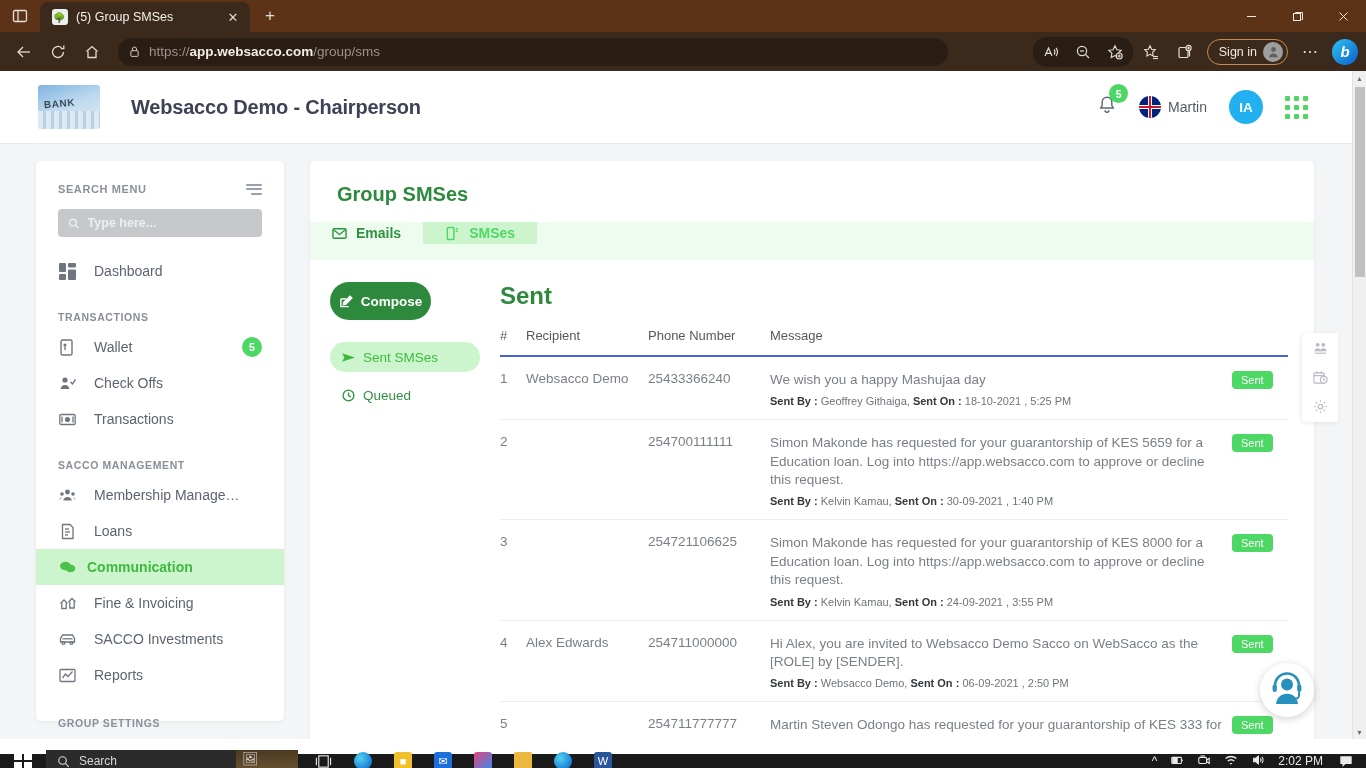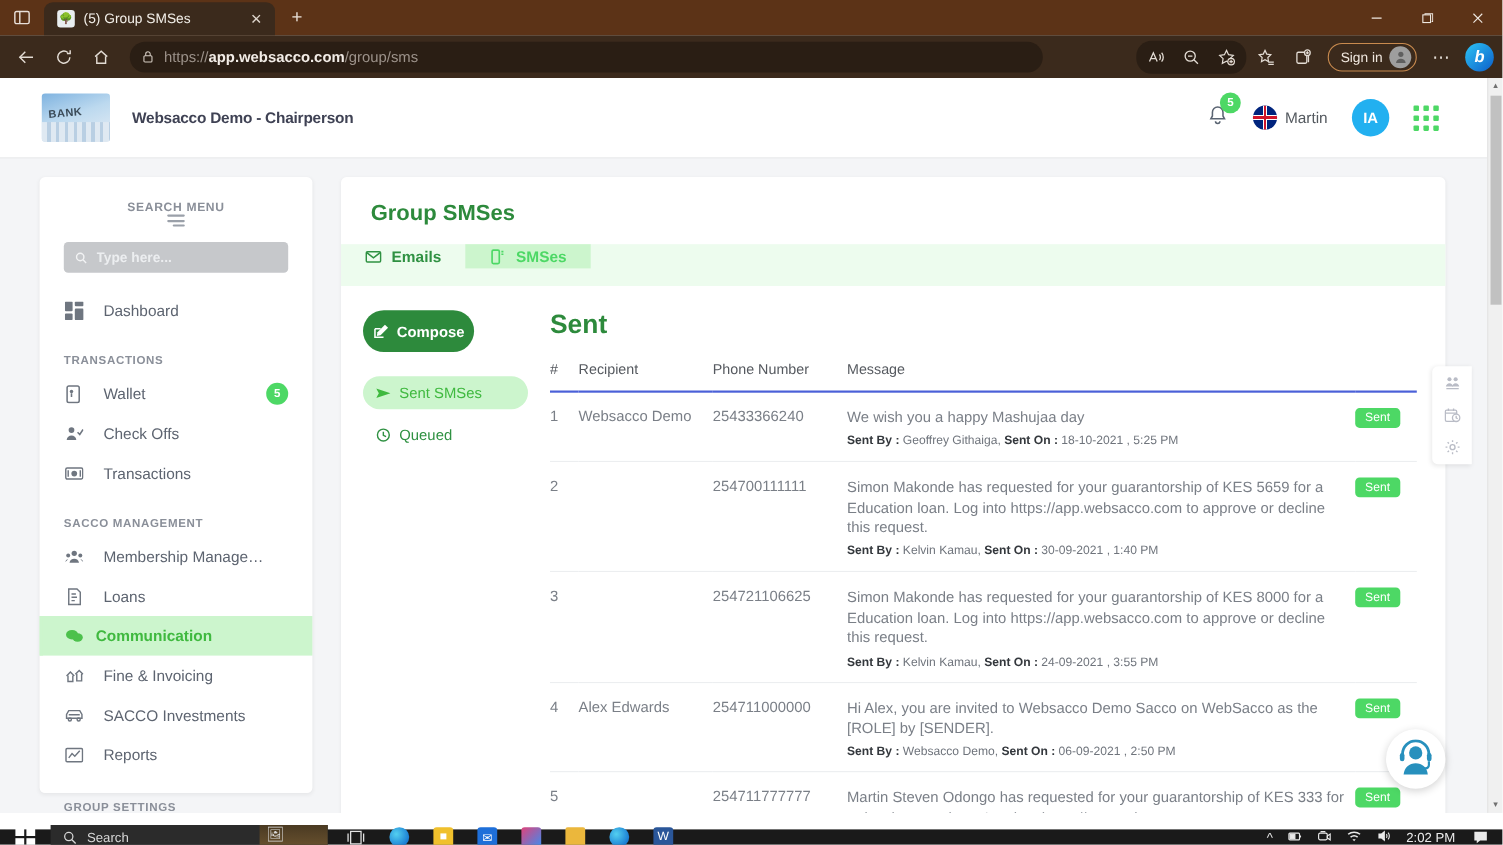--- a/index.html
+++ b/index.html
@@ -97,21 +97,21 @@
   }
   .logo::after {
     content: "BANK"; position: absolute; left: 6px; top: 13px;
     font-size: 10px; font-weight: bold; color: #3a4a57;
     letter-spacing: .5px; transform: rotate(-5deg);
   }
   .logo::before {
     content: ""; position: absolute; left: 0; bottom: 0; width: 100%; height: 40%;
     background: repeating-linear-gradient(90deg,#dfe9f2 0 5px,#b9cfe3 5px 8px);
   }
-  .apptitle { font-size: 14px; font-weight: bold; color: #3f4254; margin-left: 20px; letter-spacing: -.2px; }
+  .apptitle { font-size: 20px; font-weight: bold; color: #3f4254; margin-left: 31px; letter-spacing: -.2px; }
   .appheader-right { margin-left: auto; display: flex; align-items: center; gap: 22px; padding-right: 44px; }
   .bellwrap { position: relative; }
   .bellwrap svg { width: 20px; height: 20px; color: #5a6472; }
   .bell-badge {
     position: absolute; top: -11px; right: -11px; width: 19px; height: 19px; border-radius: 50%;
     background: #4dd865; color: #fff; font-size: 10.5px; font-weight: bold;
     display: flex; align-items: center; justify-content: center;
   }
   .lang { display: flex; align-items: center; gap: 7px; color: #54595f; font-size: 14px; }
   .flag { width: 22px; height: 22px; border-radius: 50%; overflow: hidden; position: relative;
@@ -132,21 +132,21 @@
   .gridapps i { width: 5px; height: 5px; background: #4dd865; border-radius: 1px; display:block; }
 
   
   .bodyrow { display: flex; padding: 18px 0 0 36px; gap: 26px; }
 
   
   .sidebar {
     width: 248px; background: #fff; border-radius: 5px; padding: 22px 0 14px 0;
     box-shadow: 0 1px 4px rgba(0,0,0,.06); flex: none; height: 560px;
   }
-  .side-head { display: flex; align-items: center; justify-content: space-between; padding: 0 22px; flex-direction: column; }
+  .side-head { display: flex; align-items: center; justify-content: space-between; padding: 0 22px; }
   .side-head-title { font-size: 11px; font-weight: bold; color: #8a8f99; letter-spacing: .6px; }
   .side-head-icon { display:flex; flex-direction: column; gap:2.5px; align-items: flex-end; }
   .side-head-icon i { display:block; height:2px; background:#9aa0a9; border-radius:1px; }
   .side-head-icon i:nth-child(1){ width:16px; }
   .side-head-icon i:nth-child(2){ width:16px; }
   .side-head-icon i:nth-child(3){ width:11px; }
   .searchbox {
     margin: 14px 22px 0 22px; height: 28px; background: #c6c8cb; border-radius: 4px;
     display: flex; align-items: center; gap: 8px; padding: 0 10px;
   }

